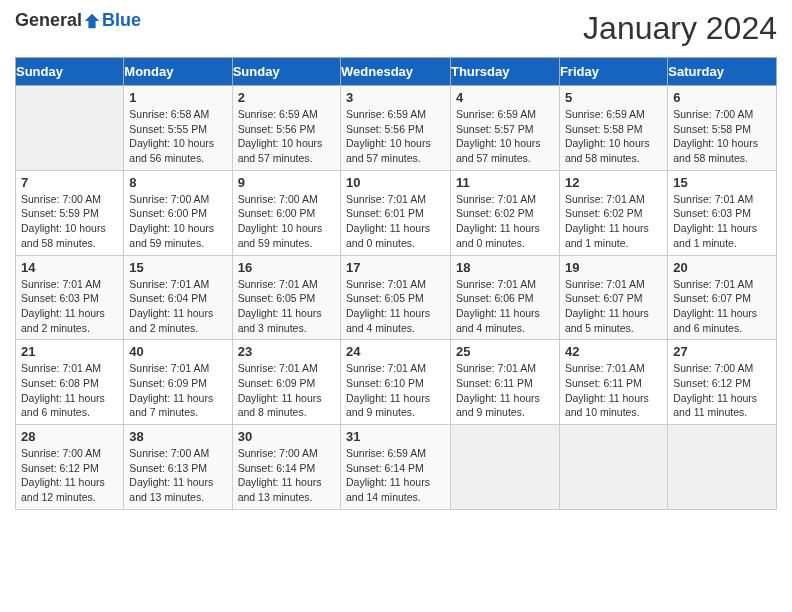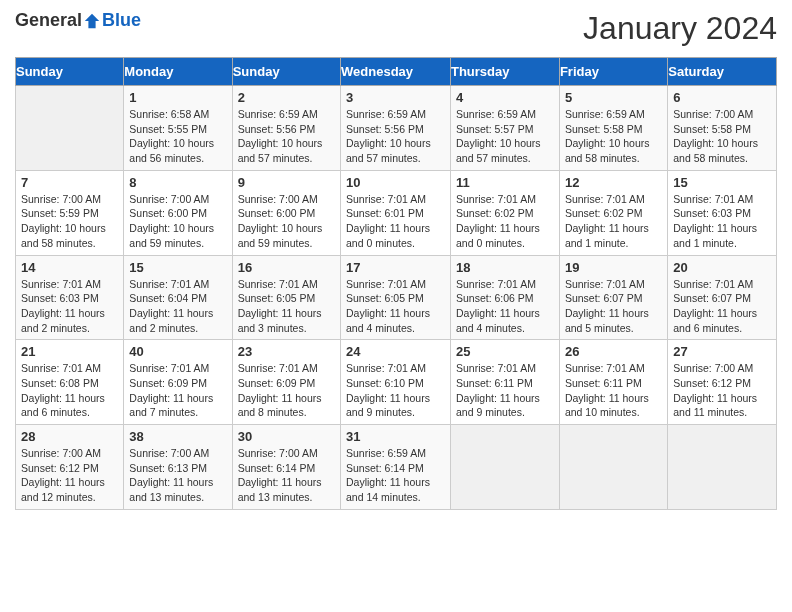--- a/index.html
+++ b/index.html
@@ -227,21 +227,21 @@
         </td>
         <td>
           <span class="day-num">24</span>
           <div class="day-info">Sunrise: 7:01 AM<br>Sunset: 6:10 PM<br>Daylight: 11 hours<br>and 9 minutes.</div>
         </td>
         <td>
           <span class="day-num">25</span>
           <div class="day-info">Sunrise: 7:01 AM<br>Sunset: 6:11 PM<br>Daylight: 11 hours<br>and 9 minutes.</div>
         </td>
         <td>
-          <span class="day-num">26</span>
+          <span class="day-num">42</span>
           <div class="day-info">Sunrise: 7:01 AM<br>Sunset: 6:11 PM<br>Daylight: 11 hours<br>and 10 minutes.</div>
         </td>
         <td>
           <span class="day-num">27</span>
           <div class="day-info">Sunrise: 7:00 AM<br>Sunset: 6:12 PM<br>Daylight: 11 hours<br>and 11 minutes.</div>
         </td>
       </tr>
       <tr>
         <td>
           <span class="day-num">28</span>

